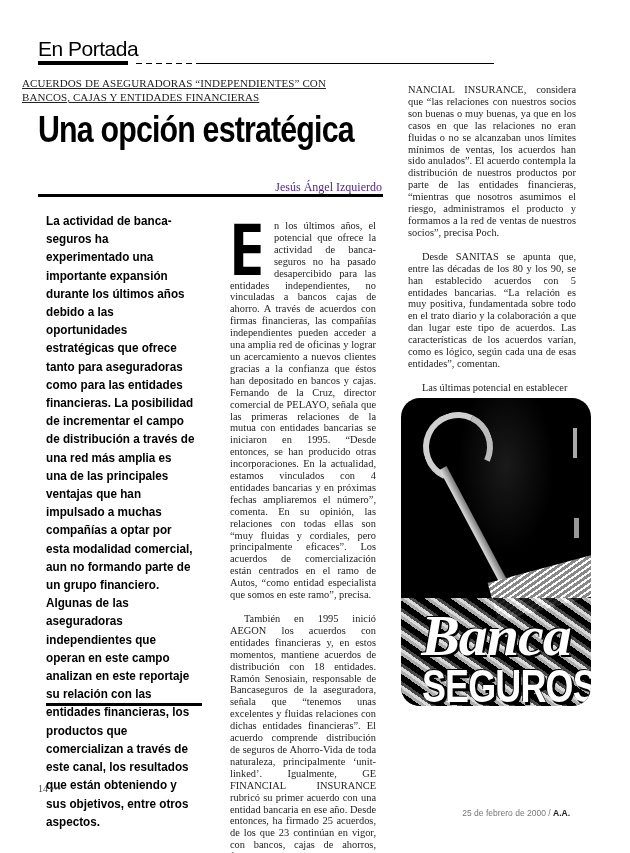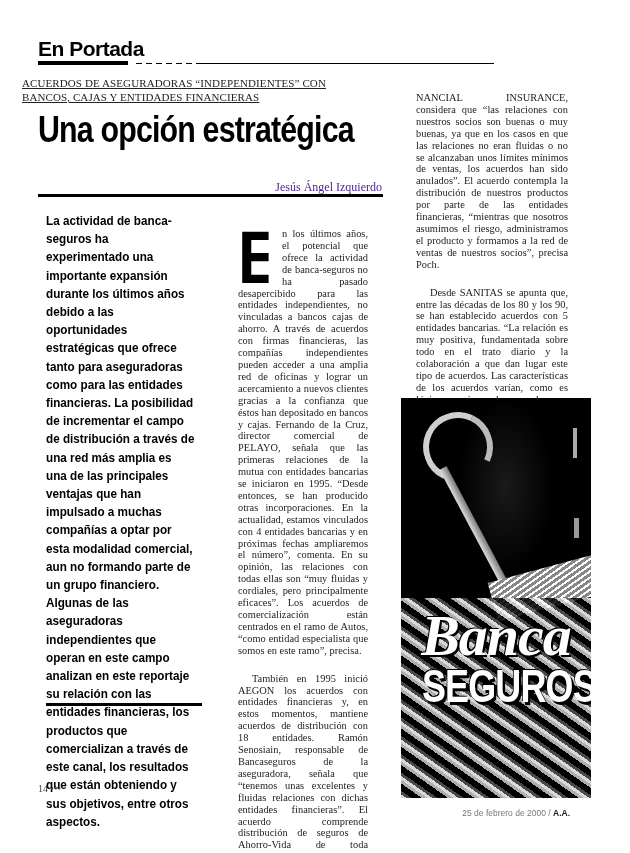--- a/index.html
+++ b/index.html
@@ -1,21 +1,21 @@
 <!DOCTYPE html>
 <html><head>
   <meta charset="utf-8">
   <style>
     * { margin: 0; padding: 0; box-sizing: border-box; }
     html, body { width: 630px; height: 853px; background: #ffffff; overflow: hidden; }
     body { position: relative; font-family: "Liberation Serif", serif; color: #111; }
 
     .section-header { position: absolute; left: 38px; top: 38px; }
     .section-title {
-      font-family: "Liberation Sans", sans-serif; font-weight: bold;
+      font-family: "Liberation Sans", sans-serif; font-weight: normal;
       font-size: 21px; letter-spacing: -0.5px; color: #000; line-height: 22px;
     }
     .section-bar { position: absolute; left: 38px; top: 61px; width: 90px; height: 4px; background: #000; }
     .section-rule { position: absolute; left: 136px; top: 63px; width: 358px; height: 1px; background: #000; }
     .section-rule.dash { left: 136px; width: 58px; background: repeating-linear-gradient(90deg,#000 0 6px,transparent 6px 10px); }
     .section-rule.solid { left: 196px; width: 298px; }
 
     .kicker {
       position: absolute; left: 22px; top: 76px; width: 330px;
       font-size: 11px; line-height: 14px; letter-spacing: 0.1px;
@@ -38,38 +38,39 @@
       font-family: "Liberation Sans", sans-serif; font-weight: bold;
       font-size: 12.6px; line-height: 18.2px; color: #000;
       transform: scaleX(0.93); transform-origin: left top;
     }
     .lead-rule { position: absolute; left: 46px; top: 703px; width: 156px; height: 3px; background: #000; }
 
     .col {
       position: absolute; font-size: 10.4px; line-height: 11.9px; color: #222;
       text-align: justify; hyphens: auto;
     }
-    .col p { margin: 16px; }
+    .col p { margin: 8px; }
     .col p + p { margin-top: 12px; text-indent: 14px; }
     .col-mid { left: 222px; top: 212px; width: 162px; }
     .col-right { left: 400px; top: 76px; width: 184px; }
 
     .dropcap {
       float: left; width: 36px; height: 58px; margin: 1px 8px 0 0;
       font-family: "Liberation Sans", sans-serif; font-weight: bold;
       font-size: 74px; line-height: 58px; color: #000; overflow: hidden;
       transform: scaleX(0.85); transform-origin: left top;
     }
 
     .photo {
-      position: absolute; left: 401px; top: 398px; width: 190px; height: 400px;
+      position: absolute; left: 401px; top: 398px; width: 190px; height: 308px;
       background:
         radial-gradient(ellipse 60px 110px at 55% 22%, #1a1a1a 0%, #000 80%),
         #000;
       overflow: hidden;
+      border-radius: 19px;
     }
     .photo .handle {
       position: absolute; left: 22px; top: 14px; width: 70px; height: 70px;
       border: 6px solid #cfcfcf; border-bottom-color: transparent; border-right-color: #bbb;
       border-radius: 50%; transform: rotate(-20deg);
     }
     .photo .shaft {
       position: absolute; left: 38px; top: 70px; width: 8px; height: 150px;
       background: linear-gradient(90deg,#ddd,#777); transform: rotate(-28deg); transform-origin: top;
     }

